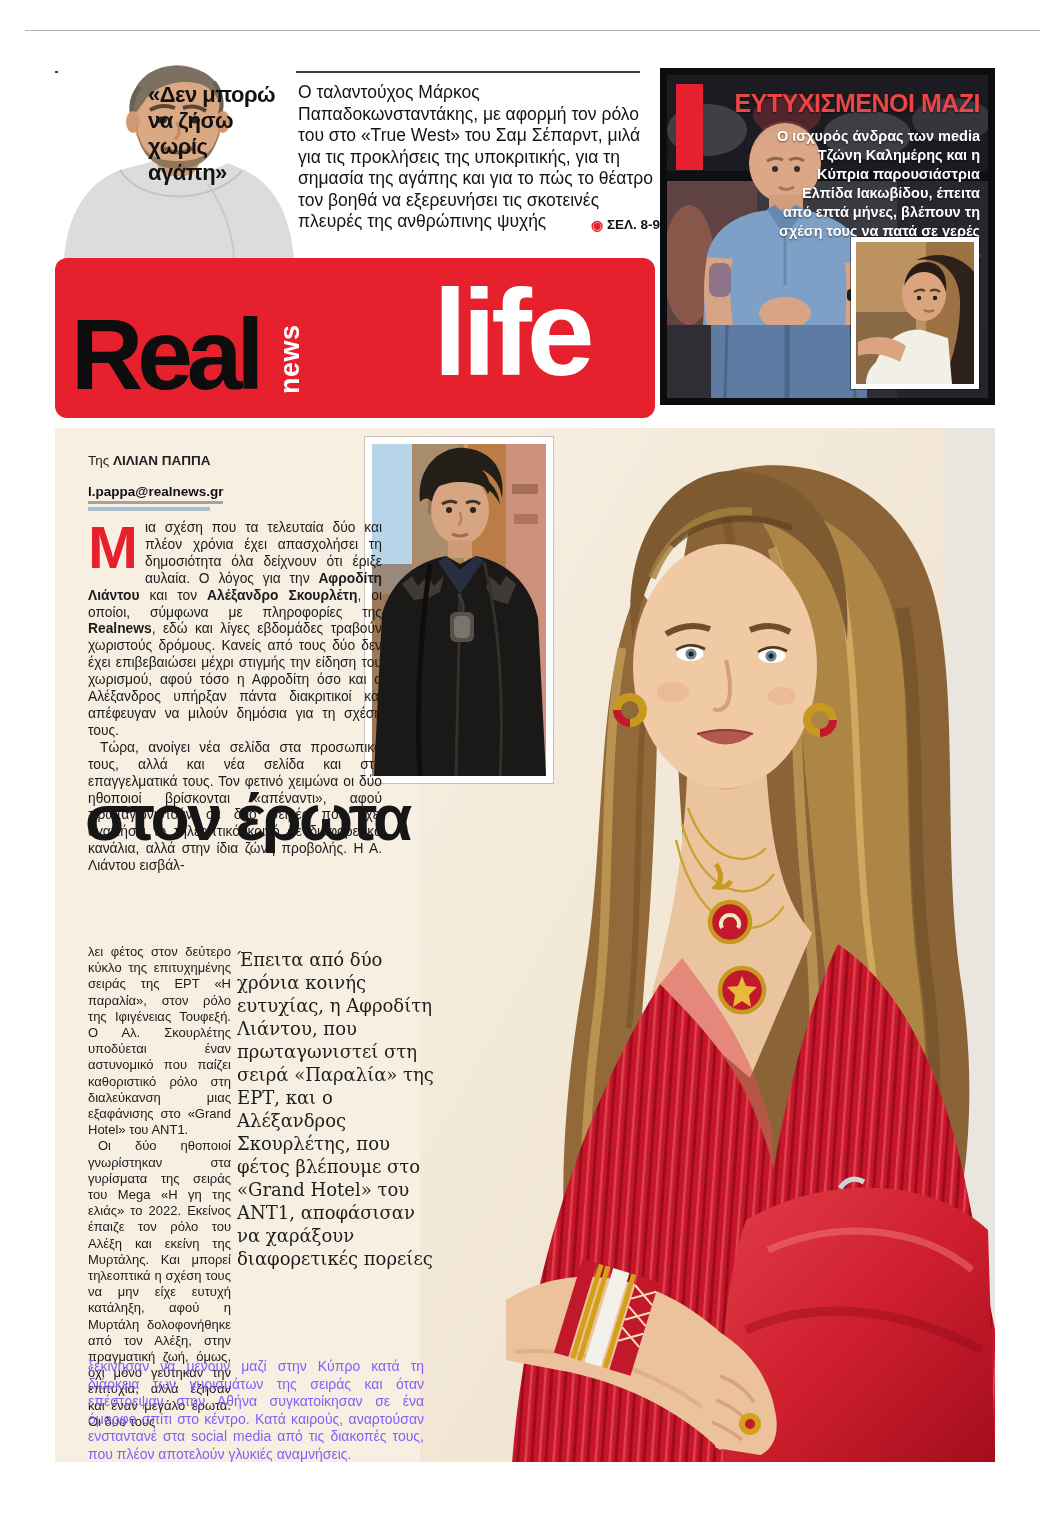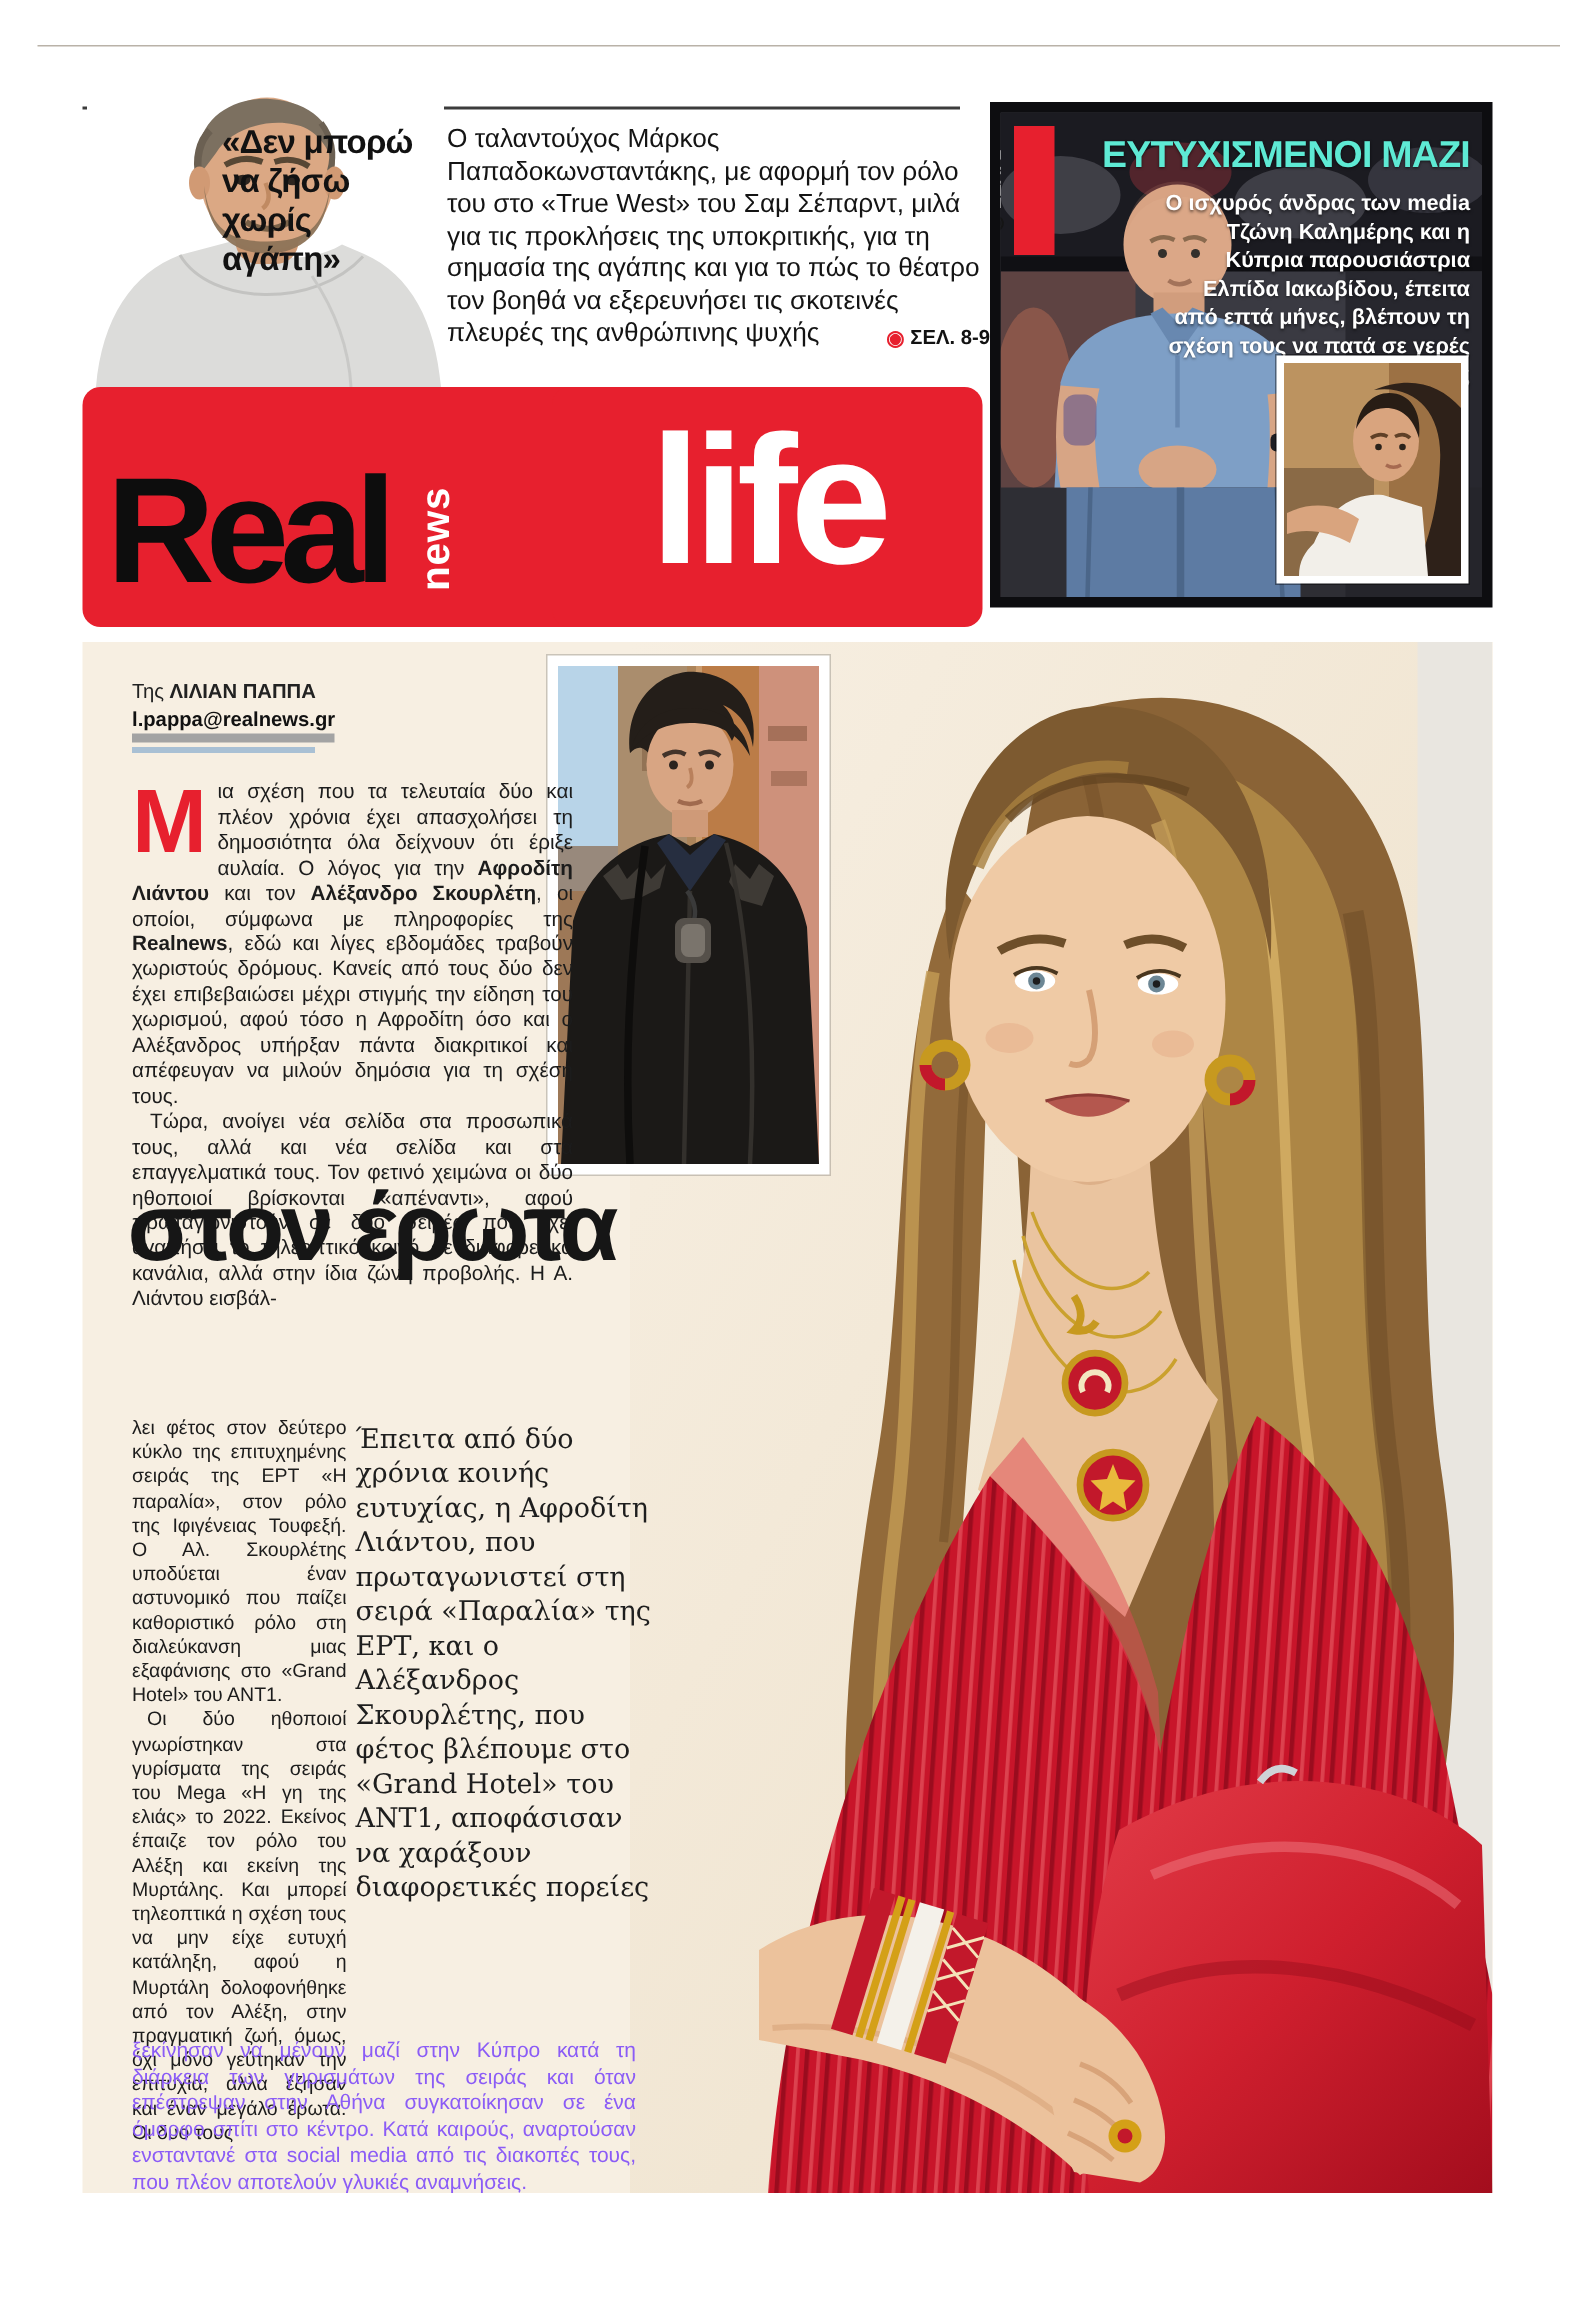--- a/index.html
+++ b/index.html
@@ -15,21 +15,21 @@
   .tl-photo{left:58px;top:64px;width:238px;height:194px;overflow:hidden;}
   .tl-quote{left:148px;top:82px;width:142px;text-align:left;font-weight:bold;
             font-size:22px;line-height:26px;letter-spacing:-0.5px;color:#121212;}
   .tl-body{left:298px;top:82px;width:362px;height:152px;font-size:17.5px;line-height:21.5px;color:#141414;}
   .tl-ref{right:0;bottom:-2px;font-size:13.5px;font-weight:bold;color:#121212;}
   .ref-dot{color:#e7202e;font-size:14px;vertical-align:-1px;}
 
   
   .tr-block{left:660px;top:68px;width:335px;height:337px;background:#0d0d10;padding:7px;box-sizing:border-box;}
   .tr-photo{position:relative;width:100%;height:100%;overflow:hidden;background:#2c2c33;}
-  .tr-headline{position:absolute;right:8px;top:14px;color:#5eead4;font-weight:900;font-size:25px;
+  .tr-headline{position:absolute;right:8px;top:14px;color:#ef4444;font-weight:900;font-size:25px;
                letter-spacing:-0.5px;text-shadow:0 1px 2px rgba(0,0,0,.6);}
   .tr-body{position:absolute;right:8px;top:52px;width:205px;text-align:right;color:#ffffff;
            font-size:14.5px;line-height:19px;font-weight:bold;text-shadow:0 1px 2px rgba(0,0,0,.55);}
   .tr-tag{position:absolute;left:9px;top:9px;width:27px;height:86px;background:#e7202e;}
   .tr-tag-inner{position:absolute;left:0;bottom:0;width:86px;height:27px;transform:rotate(-90deg);
                 transform-origin:0 100%;display:flex;align-items:center;justify-content:center;gap:4px;
                 color:#fff;font-weight:bold;font-size:13px;}
   .tr-tag-inner .dot{color:#151515;font-size:13px;}
   .tr-inset{position:absolute;right:9px;bottom:9px;width:128px;height:152px;background:#ffffff;
             padding:5px;box-sizing:border-box;box-shadow:0 0 0 1px rgba(0,0,0,.4);}
@@ -49,21 +49,21 @@
   
   .main{left:55px;top:428px;width:940px;height:1034px;background:#f7efe2;overflow:hidden;}
   .photo-woman{position:absolute;left:365px;top:0;width:575px;height:1034px;}
   .photo-man2{position:absolute;left:310px;top:9px;width:188px;height:346px;background:#ffffff;
               padding:7px;box-sizing:border-box;box-shadow:0 0 0 1px rgba(0,0,0,.18);}
   .photo-man2-inner{width:100%;height:100%;overflow:hidden;}
 
   .byline{position:absolute;left:33px;top:25px;font-size:13.5px;color:#222;}
   .byline .name{font-weight:bold;}
   .byline-email{display:inline-block;font-weight:bold;font-size:13.5px;color:#111;
-                border-bottom:6px solid #a3a3a3;padding-bottom:2px;margin-top:4px;}
+                border-bottom:3px solid #a3a3a3;padding-bottom:2px;margin-top:16px;}
   .byline-blue{width:122px;height:4px;background:#a9c0d4;margin-top:3px;}
 
   .col1{position:absolute;left:33px;top:92px;width:294px;font-size:13.8px;line-height:16.9px;
         text-align:justify;color:#1c1c1c;}
   .col1 p{margin:0;}
   .col1 p + p{text-indent:12px;}
   .dropcap{float:left;color:#e7202e;font-weight:bold;font-size:60px;line-height:50px;
            margin:3px 7px 0 0;}
 
   .headline{position:absolute;left:30px;top:352px;font-weight:800;font-size:64px;line-height:76px;

